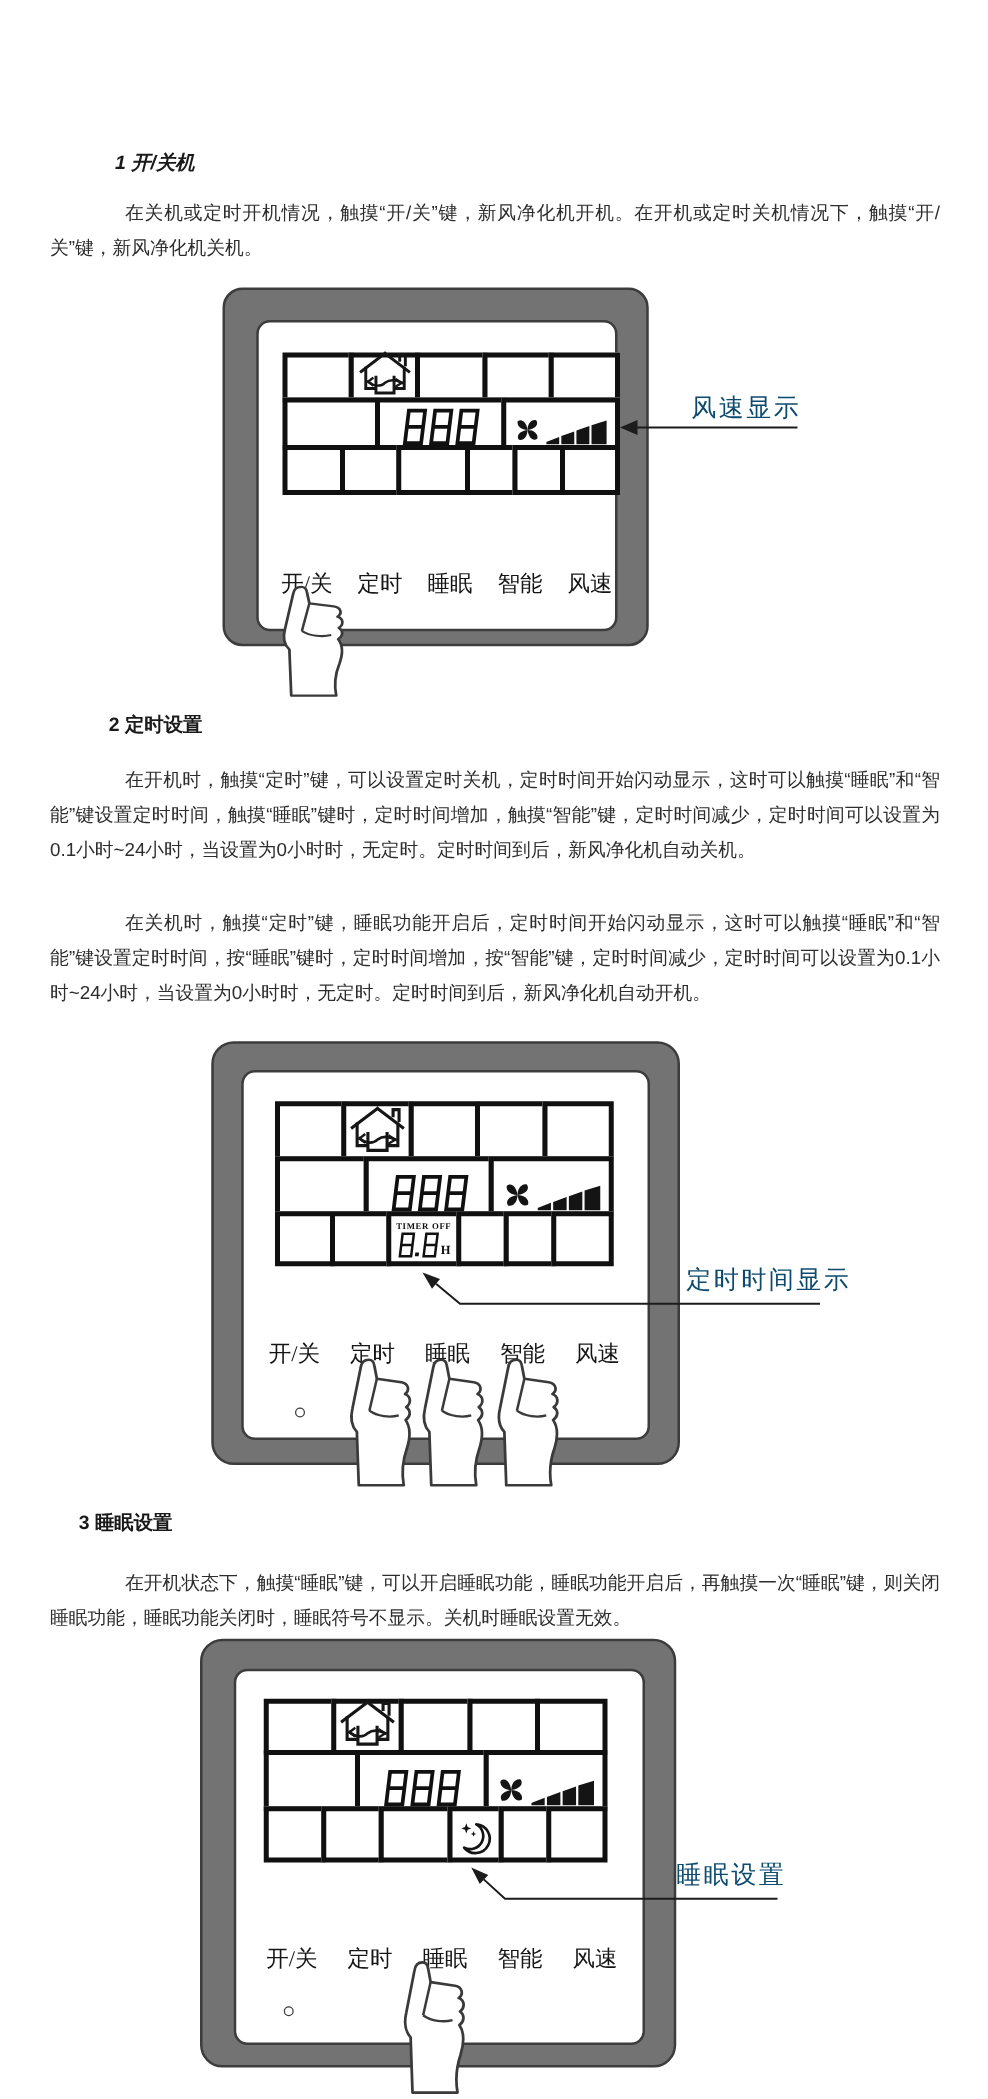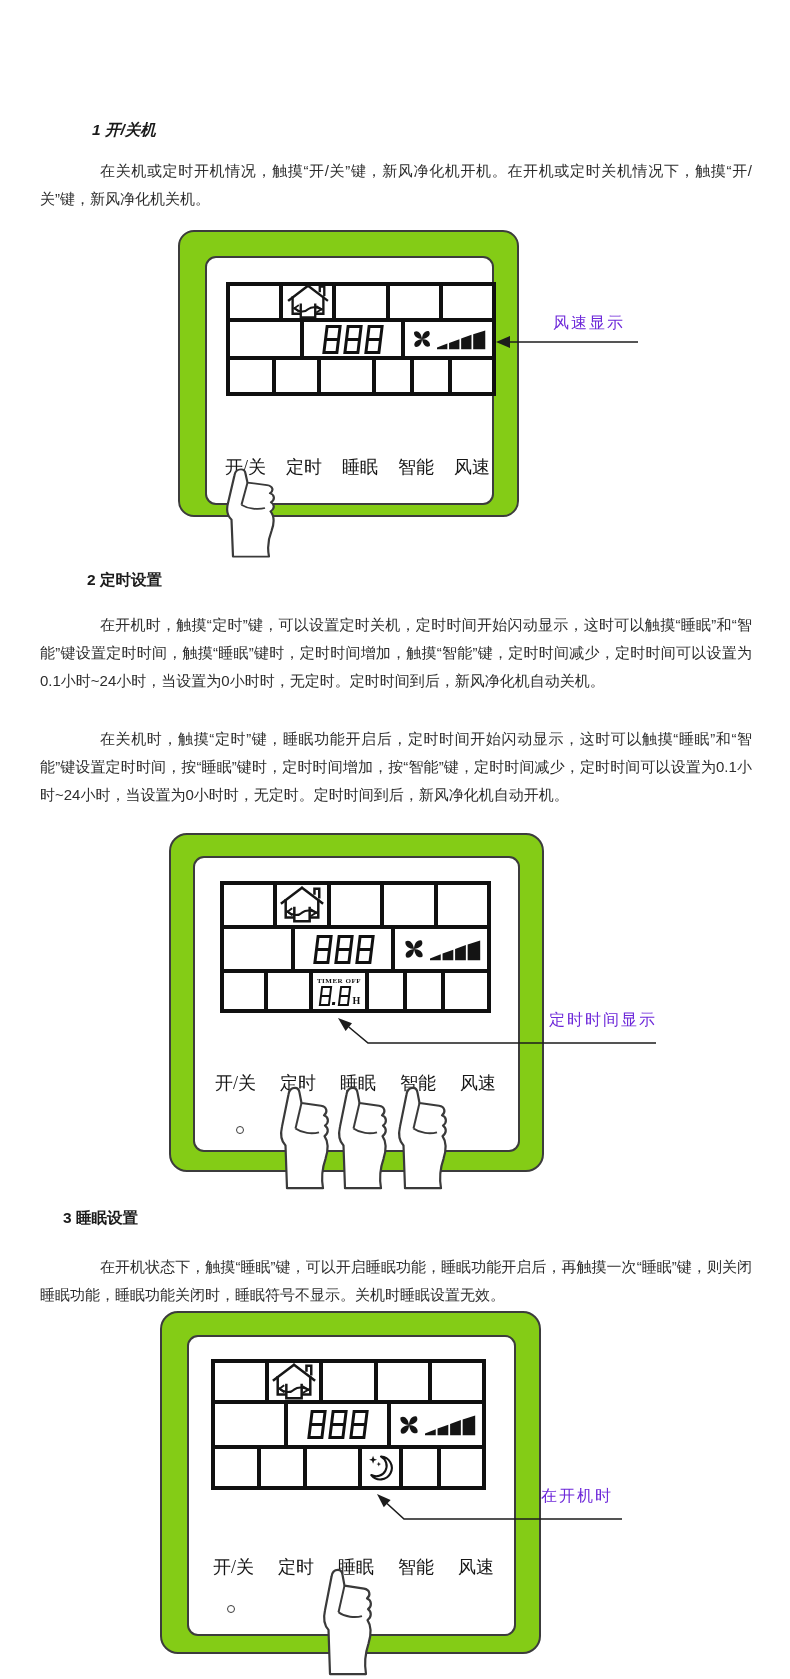--- a/index.html
+++ b/index.html
@@ -7,39 +7,39 @@
         font-family:"Liberation Sans",sans-serif;color:#2d2d2d;}
   
   .title-pill{position:absolute;left:35px;top:18px;width:200px;height:44px;background:#e4e4e4;
               border-radius:22px;line-height:44px;font-size:21px;color:#333;text-indent:68px;
               letter-spacing:1px;}
   .para{position:absolute;left:40px;right:38px;font-size:15px;line-height:28px;
         text-indent:4em;color:#2d2d2d;text-align:justify;}
   .heading{position:absolute;font-size:15.5px;font-weight:700;color:#1a1a1a;}
   
   .figure{position:absolute;left:0;width:790px;}
-  .panel-outer{position:absolute;border:2px solid #3c3c3c;border-radius:16px;background:#84cc16;}
+  .panel-outer{position:absolute;border:2px solid #3c3c3c;border-radius:16px;background:#737373;}
   .panel-inner{position:absolute;border:2px solid #3c3c3c;border-radius:11px;background:#fff;}
   .lcd-grid{position:absolute;}
   .row{display:flex;}
   .row + .row{margin-top:-4px;}
   .cell{border:4px solid #101010;background:#fff;box-sizing:border-box;display:flex;
-        align-items:center;justify-content:center;overflow:visible;}
+        align-items:flex-end;justify-content:center;overflow:visible;}
   .cell + .cell{margin-left:-4px;}
   .f1 .r1 .cell{height:40px;} .f1 .r2 .cell{height:42px;} .f1 .r3 .cell{height:40px;}
   .f2 .r1 .cell{height:48px;} .f2 .r2 .cell{height:48px;} .f2 .r3 .cell{height:44px;}
   .f3 .r1 .cell{height:45px;} .f3 .r2 .cell{height:49px;} .f3 .r3 .cell{height:45px;}
   .btn-row{position:absolute;display:flex;justify-content:space-between;
            font-family:"Liberation Serif",serif;font-size:18px;color:#151515;}
   .btn-row span{white-space:nowrap;}
   .led-dot{position:absolute;width:8px;height:8px;border:1.6px solid #3c3c3c;border-radius:50%;
            background:#fff;box-sizing:border-box;}
   .hand{position:absolute;overflow:visible;}
-  .callout-label{position:absolute;font-family:Liberation Serif, serif;font-size:16px;
-                 color:#6d28d9;letter-spacing:2px;white-space:nowrap;}
+  .callout-label{position:absolute;font-family:Liberation Serif, serif;font-size:20px;
+                 color:#0c4a6e;letter-spacing:2px;white-space:nowrap;}
   .leader{position:absolute;overflow:visible;}
   
   .sevenseg{display:inline-flex;align-items:flex-end;transform:skewX(-7deg);}
   .sevenseg i{display:inline-block;}
   .seg-digit{box-sizing:border-box;border:3.6px solid #101010;width:16px;height:29px;
              margin:0 2.5px;position:relative;}
   .seg-mid{position:absolute;left:-1px;right:-1px;top:50%;height:3.4px;margin-top:-1.7px;
            background:#101010;display:block;}
   .seg-dot{width:4px;height:4px;background:#101010;margin:0 1px 2px;}
   .sevenseg.small .seg-digit{width:11px;height:20px;border-width:2.6px;margin:0 1.5px;}
@@ -327,20 +327,20 @@
           <span>睡眠</span>
           <span>智能</span>
           <span>风速</span>
         </div>
         <div class="led-dot" style="left:38px;top:268px;"></div>
       </div>
     </div>
     <svg class="hand" style="left:317px;top:256px;" width="64" height="110" viewBox="0 0 64 112" preserveAspectRatio="none">
         <use href="#sym-hand"></use>
       </svg>
-    <div class="callout-label" style="left:541px;top:175px;">在开机时</div>
+    <div class="callout-label" style="left:541px;top:175px;">睡眠设置</div>
     <svg class="leader" style="left:360px;top:175px;" width="266" height="40">
       <polygon points="17,8 30.6,13.9 23.8,21.2" fill="#1c1c1c"></polygon>
       <polyline points="27,17.5 44,33 262,33" fill="none" stroke="#1c1c1c" stroke-width="1.6"></polyline>
     </svg>
   </div>
 
 </div>
 
 </body></html>

